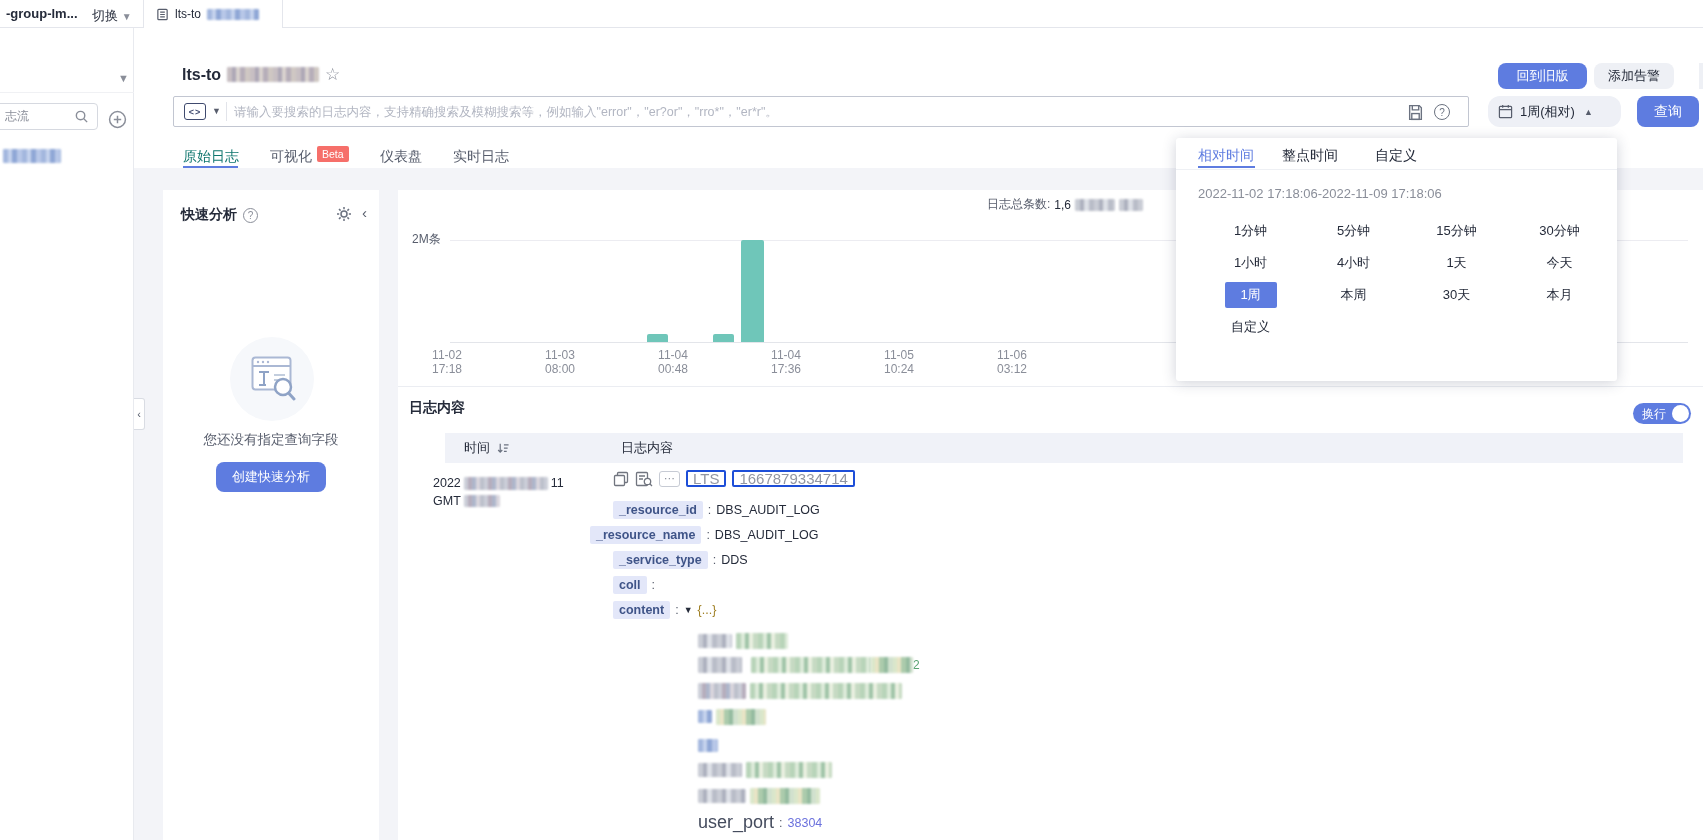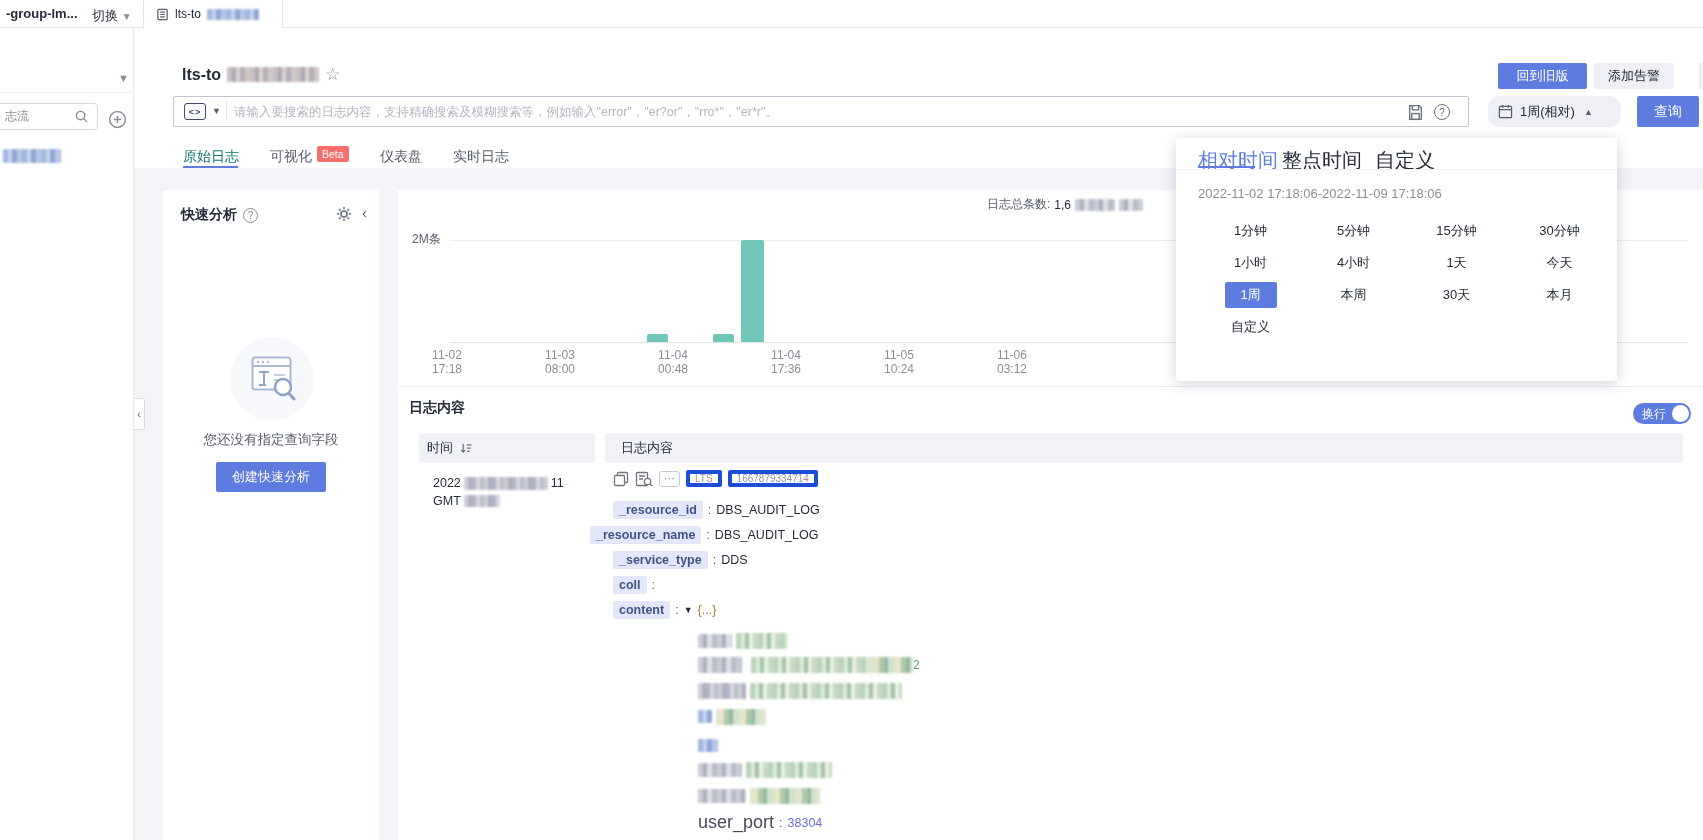--- a/index.html
+++ b/index.html
@@ -29,21 +29,21 @@
 .px-gray{background:repeating-linear-gradient(90deg,#c7cad3 0 5px,#a9adbb 5px 9px,#dcdfe6 9px 14px,#b6bac6 14px 19px),repeating-linear-gradient(0deg,rgba(255,255,255,.3) 0 3px,rgba(0,0,0,.04) 3px 6px)}
 .px-warm{background:repeating-linear-gradient(90deg,#c5bcc0 0 5px,#a9a3b3 5px 9px,#d8d1cd 9px 13px,#b3aab6 13px 18px,#cdc5c0 18px 23px),repeating-linear-gradient(0deg,rgba(255,255,255,.3) 0 3px,rgba(0,0,0,.05) 3px 6px)}
 .px-blue{background:repeating-linear-gradient(90deg,#9fb4dd 0 5px,#c3d1ec 5px 9px,#8aa3d4 9px 14px,#b5c5e7 14px 19px),repeating-linear-gradient(0deg,rgba(255,255,255,.3) 0 3px,rgba(0,0,0,.05) 3px 6px)}
 .px-green{background:repeating-linear-gradient(90deg,#b5d2b6 0 5px,#dcead8 5px 9px,#9cc2a4 9px 13px,#e9f0e0 13px 17px,#c4d9c0 17px 22px),repeating-linear-gradient(0deg,rgba(255,255,255,.35) 0 3px,rgba(0,0,0,.04) 3px 6px)}
 .px-green2{background:repeating-linear-gradient(90deg,#d9e6c9 0 4px,#e8e3c2 4px 8px,#a8c9a8 8px 13px,#8fb89b 13px 17px,#cfe0cc 17px 22px),repeating-linear-gradient(0deg,rgba(255,255,255,.35) 0 3px,rgba(0,0,0,.04) 3px 6px)}
 .px-mix{background:repeating-linear-gradient(90deg,#c9ccd6 0 4px,#b3a9b9 4px 8px,#a9b3c9 8px 12px,#d8d4dc 12px 16px,#b9bdc9 16px 20px),repeating-linear-gradient(0deg,rgba(255,255,255,.3) 0 3px,rgba(0,0,0,.05) 3px 6px)}
 
 .graybg{left:134px;top:168px;width:1569px;height:672px;background:#f3f4f8}
 .pagetitle{left:182px;top:64px;font-size:16px;font-weight:bold;display:flex;align-items:center;gap:6px}
 .star{font-size:17px;color:#8a8e99;cursor:pointer;font-weight:normal}
-.btn{display:flex;align-items:center;justify-content:center;border-radius:2px;font-size:13px;cursor:pointer}
+.btn{display:flex;align-items:center;justify-content:center;border-radius:8px;font-size:13px;cursor:pointer}
 .btn-primary{background:#5e7ce0;color:#fff}
 .btn-gray{background:#eef0f5;color:#252b3a}
 
 .searchbox{left:173px;top:96px;width:1296px;height:31px;border:1px solid #c2c6d1;border-radius:2px;background:#fff}
 .codeicon{position:absolute;left:10px;top:6px;width:22px;height:17px;border:1.6px solid #3f4a6e;border-radius:3px;color:#3f4a6e;font-size:9px;font-weight:bold;display:flex;align-items:center;justify-content:center;letter-spacing:1px;cursor:pointer}
 .searchbox .dd{position:absolute;left:38px;top:9px;font-size:9px;color:#575d6c;cursor:pointer}
 .searchbox .vdiv{position:absolute;left:52px;top:5px;width:1px;height:19px;background:#e2e4ea}
 .searchbox input{position:absolute;left:60px;top:1px;width:1140px;height:27px;border:none;outline:none;font-size:12.5px;color:#252b3a;font-family:inherit}
 .searchbox input::placeholder{color:#b2b6c2}
 .sb-ic{position:absolute;top:7px;cursor:pointer}
@@ -73,35 +73,35 @@
 .bar{position:absolute;background:#6fc6b9;border-radius:2px 2px 0 0}
 .xtick{top:348px;transform:translateX(-50%);text-align:center;font-size:12px;color:#8a8e99;line-height:14px}
 .xclip{left:1566px;top:348px;font-size:12px;color:#8a8e99}
 
 .secdiv{left:398px;top:386px;width:1305px;height:1px;background:#ebedf2}
 .sectitle{left:409px;top:399px;font-size:14px;font-weight:bold}
 .toggle{left:1633px;top:403px;width:58px;height:21px;background:#5e7ce0;border-radius:11px;position:absolute;cursor:pointer}
 .toggle .tl{position:absolute;left:9px;top:3px;font-size:12px;color:#fff}
 .toggle .knob{position:absolute;right:2px;top:2px;width:17px;height:17px;background:#fff;border-radius:50%}
 .thcell{top:433px;height:30px;background:#f0f2f8;display:flex;align-items:center;font-size:13px;color:#252b3a;gap:6px}
-.tag{display:inline-flex;align-items:center;border:4px solid #1d4ed8;border-radius:2px;color:#9296a2;font-size:10px;height:17px;padding:0 5px}
+.tag{display:inline-flex;align-items:center;border:2px solid #1d4ed8;border-radius:2px;color:#9296a2;font-size:15px;height:17px;padding:0 5px}
 .icbox{display:inline-flex;align-items:center;justify-content:center;width:21px;height:16px;border:1px solid #c7cbd4;border-radius:3px;color:#8a8e99;font-size:11px;cursor:pointer}
 .frow{display:flex;align-items:center;gap:5px;font-size:12.5px}
 .flabel{background:#e3e7f9;color:#3f5488;font-weight:700;padding:2px 6px;border-radius:2px;cursor:pointer}
 .colon::before{content:":";color:#575d6c}
 .fval{color:#252b3a}
 .braces{color:#a08025}
 .cexp{font-size:9px;color:#252b3a;cursor:pointer}
 .greentrail{color:#58a471;font-size:12px}
 .uport{color:#454c5e;font-size:18px}
 .uportval{color:#6b71dd}
 .timecell{font-size:12.5px;color:#252b3a;display:flex;align-items:center;gap:3px}
 
 .panel{left:1176px;top:138px;width:441px;height:243px;background:#fff;border-radius:3px;box-shadow:0 2px 14px rgba(40,48,80,.22);z-index:50}
-.panel .ptab{position:absolute;top:9px;font-size:20px;color:#252b3a;cursor:pointer}
+.panel .ptab{position:absolute;top:9px;font-size:14px;color:#252b3a;cursor:pointer}
 .panel .ptab.active{color:#5e7ce0}
 .panel .pund{position:absolute;left:22px;top:28px;width:57px;height:2px;background:#5e7ce0}
 .panel .pline{position:absolute;left:0;top:31px;width:441px;height:1px;background:#eef0f4}
 .panel .range{position:absolute;left:22px;top:48px;font-size:13px;color:#8a8e99}
 .time-grid{position:absolute;left:23px;top:77px;width:412px;display:grid;grid-template-columns:repeat(4,103px);grid-auto-rows:32px}
 .topt{justify-self:stretch;display:flex;align-items:center;justify-content:center;font-size:13px;color:#252b3a;cursor:pointer}
 .topt.sel{justify-self:center;align-self:center;width:52px;height:26px;background:#5e7ce0;color:#fff;border-radius:2px}
 svg{display:block}
 </style>
 </head>
@@ -268,21 +268,21 @@
     </div>
   <div class="abs xclip">1</div>
 
   <div class="abs secdiv"></div>
   <div class="abs sectitle nw">日志内容</div>
   <div class="toggle">
     <span class="tl">换行</span>
     <span class="knob"></span>
   </div>
 
-  <div class="abs thcell" style="left:419px;width:176px;padding-left:8px">
+  <div class="abs thcell" style="left:445px;width:176px;padding-left:19px">
     <span>时间</span>
     <span>
         <svg width="14" height="13" viewBox="0 0 14 14">
           <g stroke="#6b7280" stroke-width="1.3" fill="none">
             <path d="M4 2v9M1.8 8.6 4 11l2.2-2.4"></path>
             <path d="M8 3h5M8 6.5h4M8 10h3"></path>
           </g>
         </svg>
       </span>
   </div>

